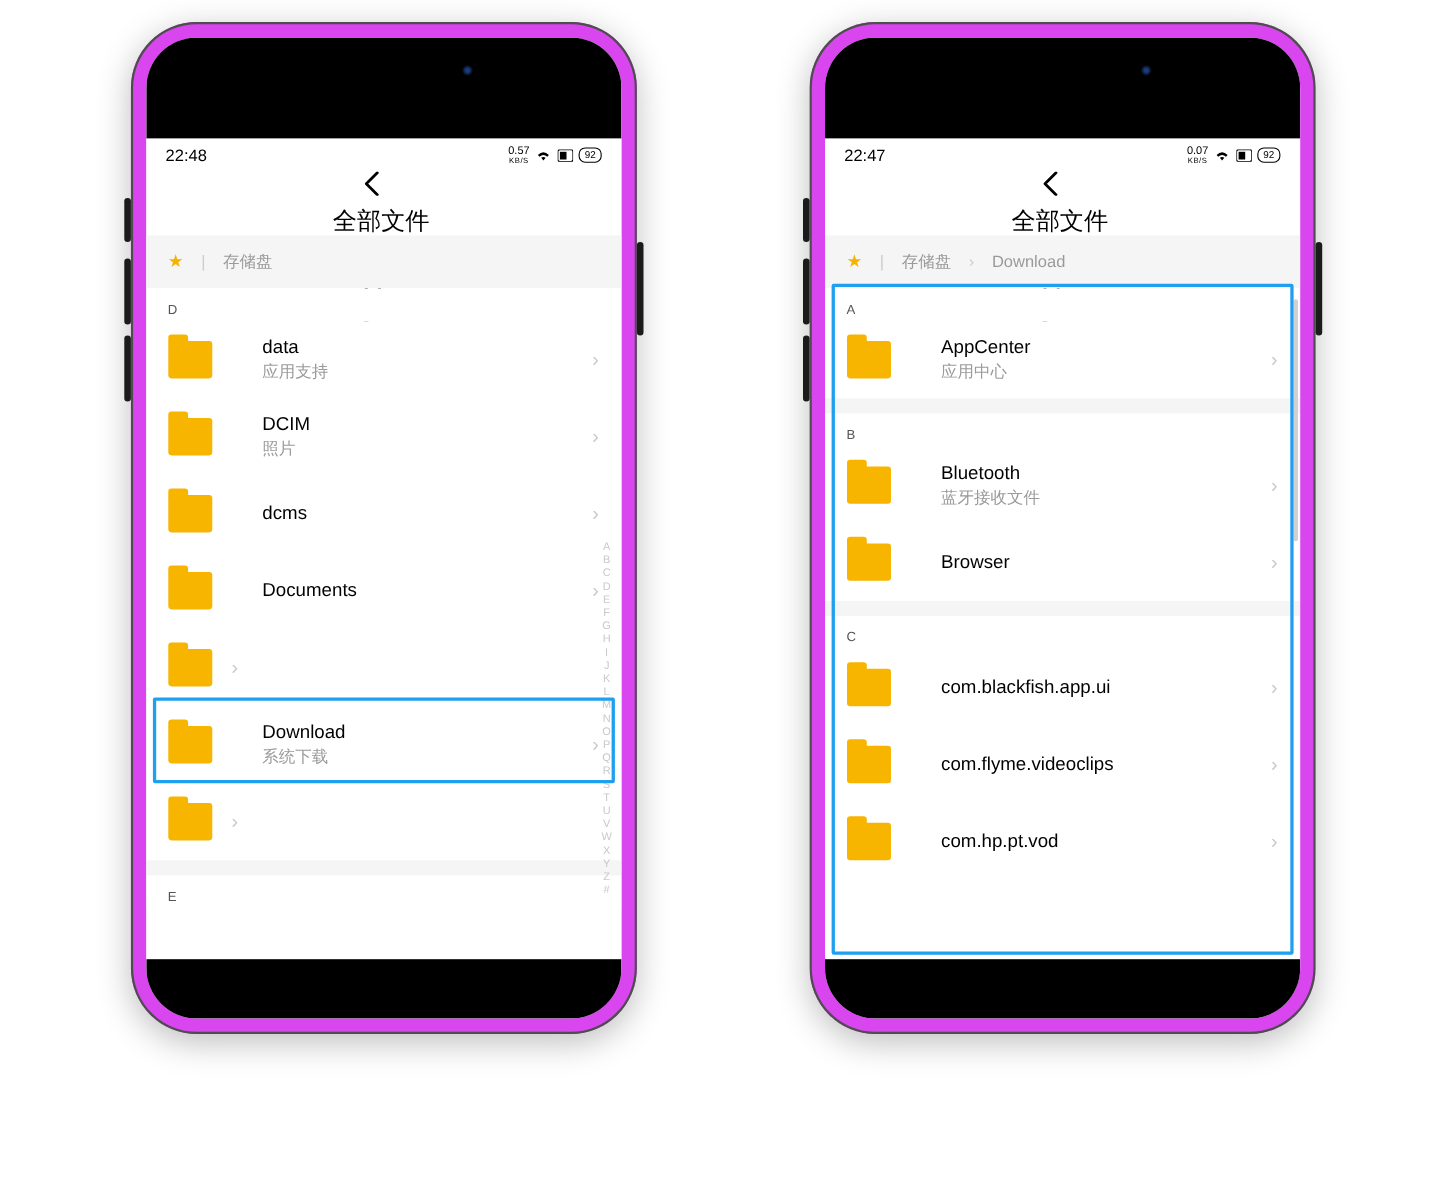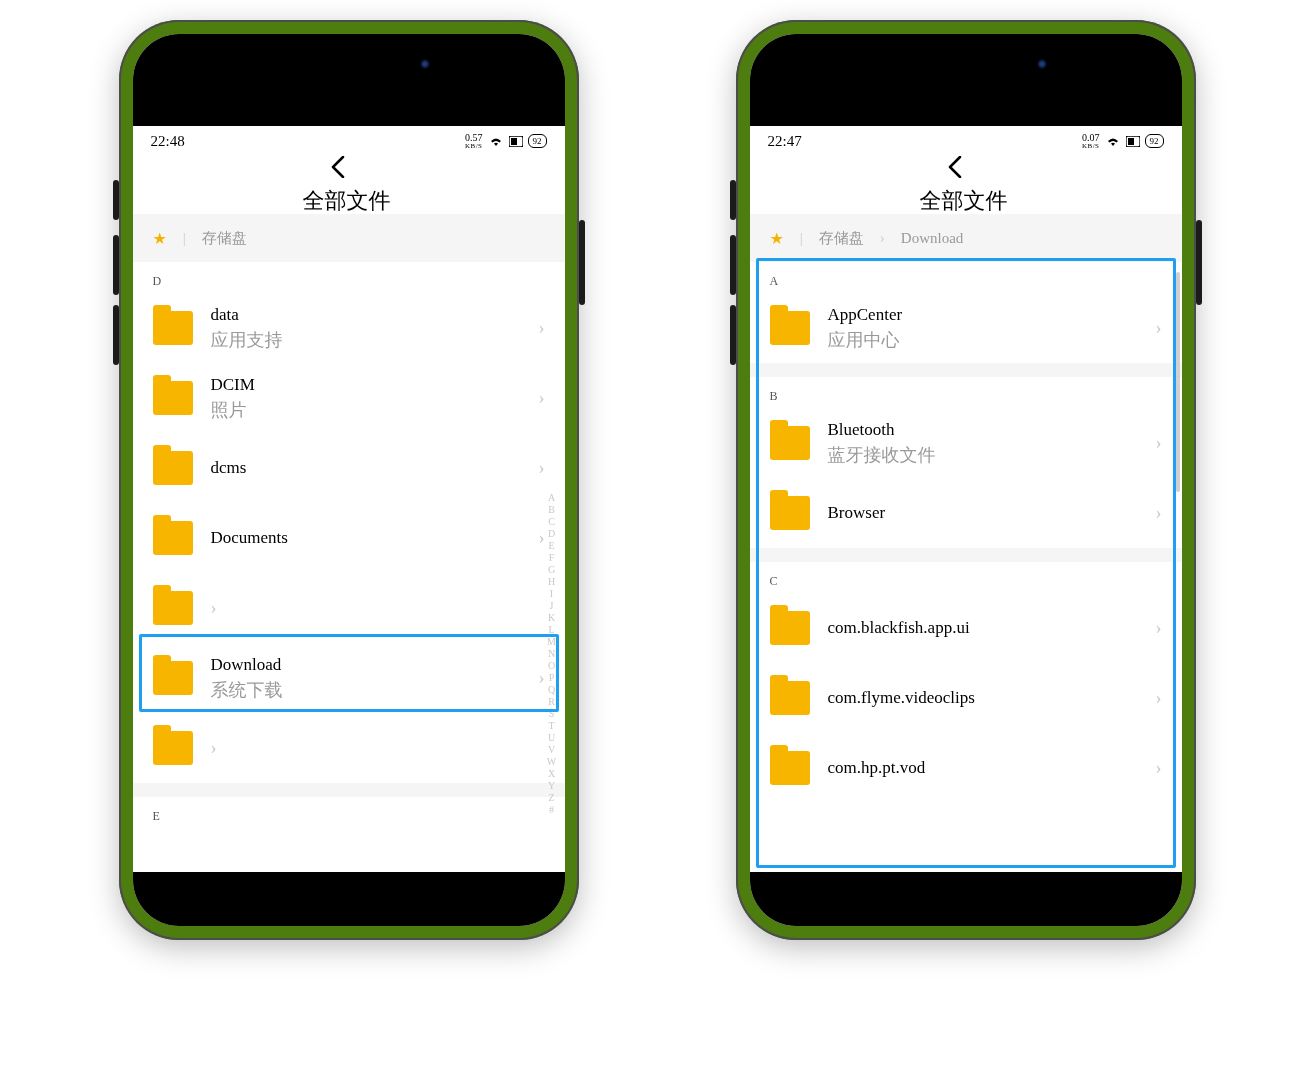--- a/index.html
+++ b/index.html
@@ -9,26 +9,25 @@
     background: #fff;
     font-family: -apple-system, "Helvetica Neue", Arial, "PingFang SC", "Hiragino Sans GB", sans-serif;
     display: flex;
     justify-content: space-around;
     align-items: flex-start;
     padding: 20px 40px;
   }
   .phone {
     width: 460px;
     height: 920px;
-    background: #4d7c0f;
+    background: #d946ef;
     border-radius: 60px;
     padding: 14px;
     position: relative;
     box-shadow: 0 8px 30px rgba(0,0,0,.25), inset 0 0 0 2px #4d4d4d;
-    font-family: Liberation Serif, serif;
   }
   .phone::before {
     content: "";
     position: absolute;
     top: 40px;
     left: 50%;
     transform: translateX(-50%);
     width: 90px;
     height: 8px;
     background: #2a2a2a;
@@ -122,23 +121,23 @@
     position:relative;
   }
   .folder::before{
     content:"";
     position:absolute;
     top:-6px; left:0;
     width:18px; height:8px;
     background:#f7b500;
     border-radius:3px 3px 0 0;
   }
-  .row .txt { flex:1; }
+  .row .txt { flex:1;margin-left:28px; }
   .row .name { font-size:17px; color:#000; }
-  .row .sub { font-size:18px; color:#9a9a9a; margin-top:3px;}
+  .row .sub { font-size:15px; color:#9a9a9a; margin-top:3px;}
   .row .chev { color:#c9c9c9; font-size:18px;}
 
   .alpha {
     position:absolute;
     right:4px;
     top: 230px;
     width:18px;
     display:flex;
     flex-direction:column;
     align-items:center;

